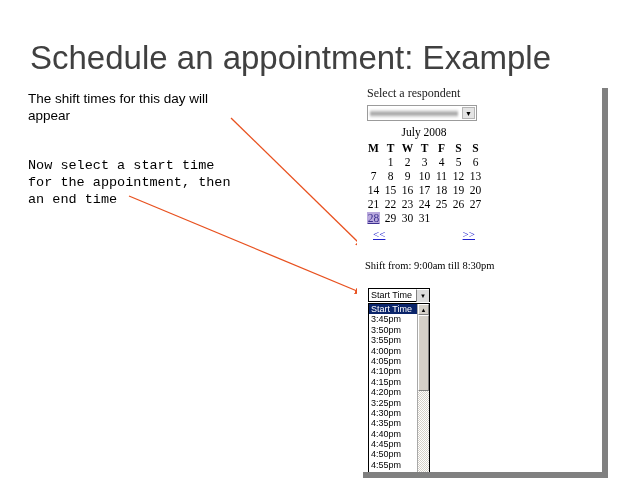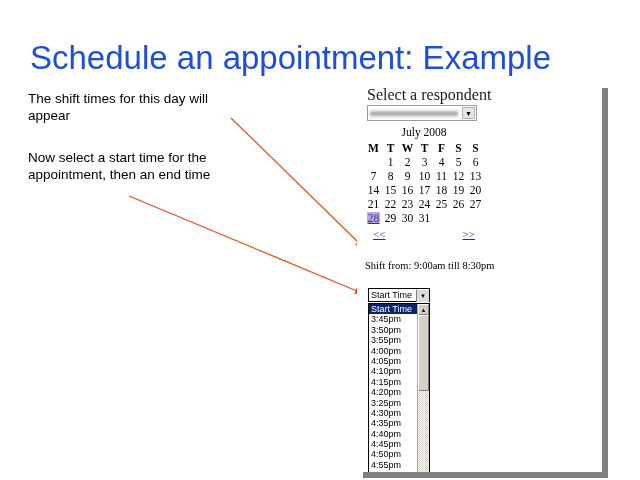--- a/index.html
+++ b/index.html
@@ -17,34 +17,34 @@
 
   
   #slide-title {
     position: absolute;
     left: 30px;
     top: 38px;
     width: 580px;
     font-family: "Liberation Sans", sans-serif;
     font-size: 33px;
     line-height: 40px;
-    color: #1d4ed8;
+    color: #404040;
     white-space: nowrap;
   }
 
   
   .callout {
     position: absolute;
     font-family: "Liberation Sans", sans-serif;
     font-size: 13.5px;
     line-height: 17px;
     color: #000000;
   }
   #callout-1 { left: 28px; top: 90px;  width: 210px; }
-  #callout-2 { left: 28px; top: 149px; width: 212px; }
+  #callout-2 { left: 28px; top: 157px; width: 212px; font-family: Liberation Mono, monospace; }
 
   
   #arrow-layer {
     position: absolute;
     left: 0; top: 0;
     width: 640px; height: 480px;
     pointer-events: none;
   }
 
   
@@ -65,21 +65,21 @@
     height: 390px;
     background: #808080;
     z-index: -1;
   }
 
   #respondent-label {
     position: absolute;
     left: 10px;
     top: 4px;
     font-family: "Liberation Serif", serif;
-    font-size: 16px;
+    font-size: 12px;
     color: #1a1a1a;
   }
 
   
   #respondent-select {
     position: absolute;
     left: 10px;
     top: 23px;
     width: 110px;
     height: 16px;

